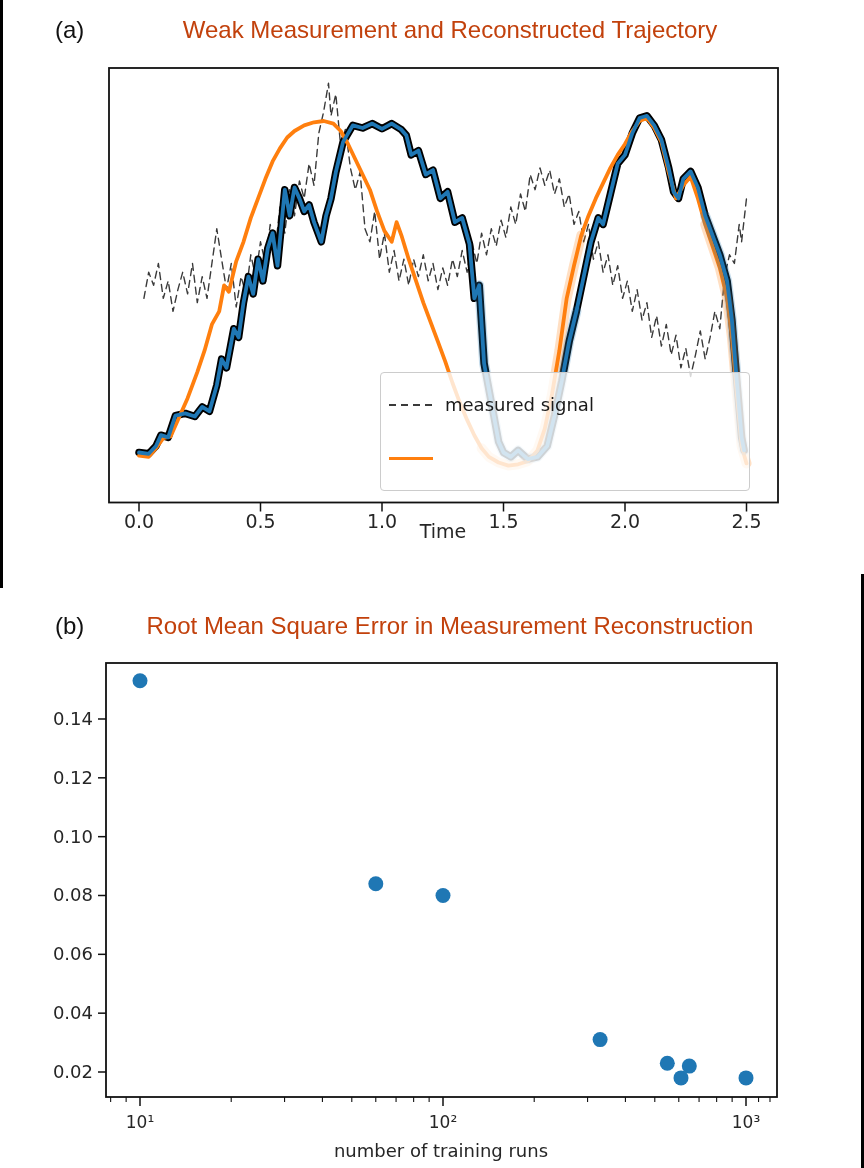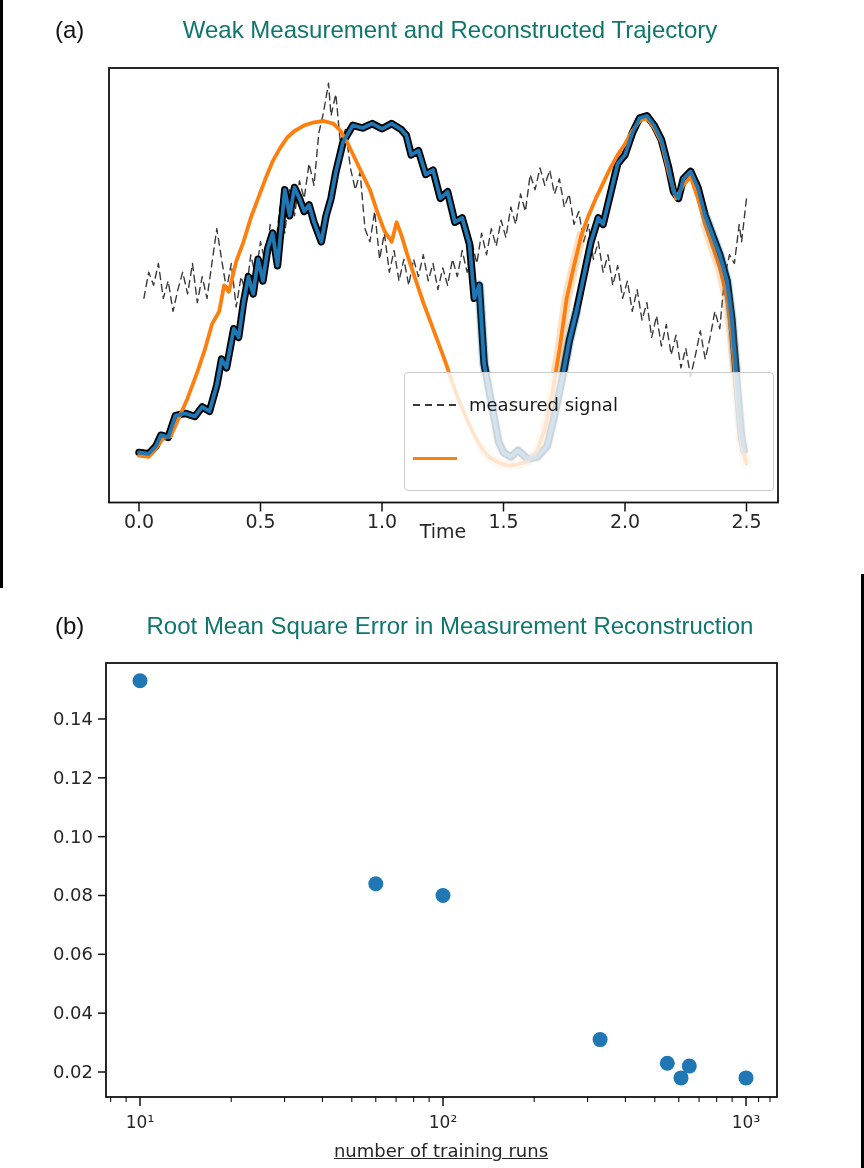--- a/index.html
+++ b/index.html
@@ -2,28 +2,28 @@
 <html><head>
 <meta charset="utf-8">
 <style>
   html,body{margin:0;padding:0;background:#fff;}
   .page{position:relative;width:864px;height:1168px;background:#ffffff;overflow:hidden;
         font-family:"DejaVu Sans",sans-serif;}
   .edge{position:absolute;background:#000;}
   #edge-left{left:0;top:0;width:3px;height:588px;}
   #edge-right{right:0;top:574px;width:3px;height:594px;}
   .ptag{position:absolute;font-family:"Liberation Sans",sans-serif;font-size:24px;color:#111;}
-  .ptitle{position:absolute;font-family:"Liberation Sans",sans-serif;font-size:24px;color:#0f766e;
+  .ptitle{position:absolute;font-family:"Liberation Sans",sans-serif;font-size:24px;color:#c2410c;
           text-align:center;}
   .axlabel{position:absolute;color:#262626;text-align:center;}
   #xlabel-a{left:143px;top:520px;width:600px;font-size:19px;}
-  #xlabel-b{left:141px;top:1140px;width:600px;font-size:18px;text-decoration:underline;}
+  #xlabel-b{left:141px;top:1140px;width:600px;font-size:18px;}
   svg{position:absolute;left:0;top:0;}
   svg text{font-family:"DejaVu Sans",sans-serif;fill:#262626;}
-  #legend{position:absolute;left:404px;top:372px;width:370px;height:119px;
+  #legend{position:absolute;left:380px;top:372px;width:370px;height:119px;
           background:rgba(255,255,255,0.8);border:1px solid #cccccc;border-radius:4px;
           box-sizing:border-box;padding:5px 8px;display:flex;flex-direction:column;
           justify-content:space-around;}
   .lrow{display:flex;align-items:center;height:26px;}
   .sw{width:44px;height:18px;display:inline-flex;align-items:center;margin-right:12px;flex:none;}
   .sw i{display:block;width:100%;}
   .ltext{font-size:18px;color:#1a1a1a;white-space:nowrap;}
 </style>
 </head>
 <body>

